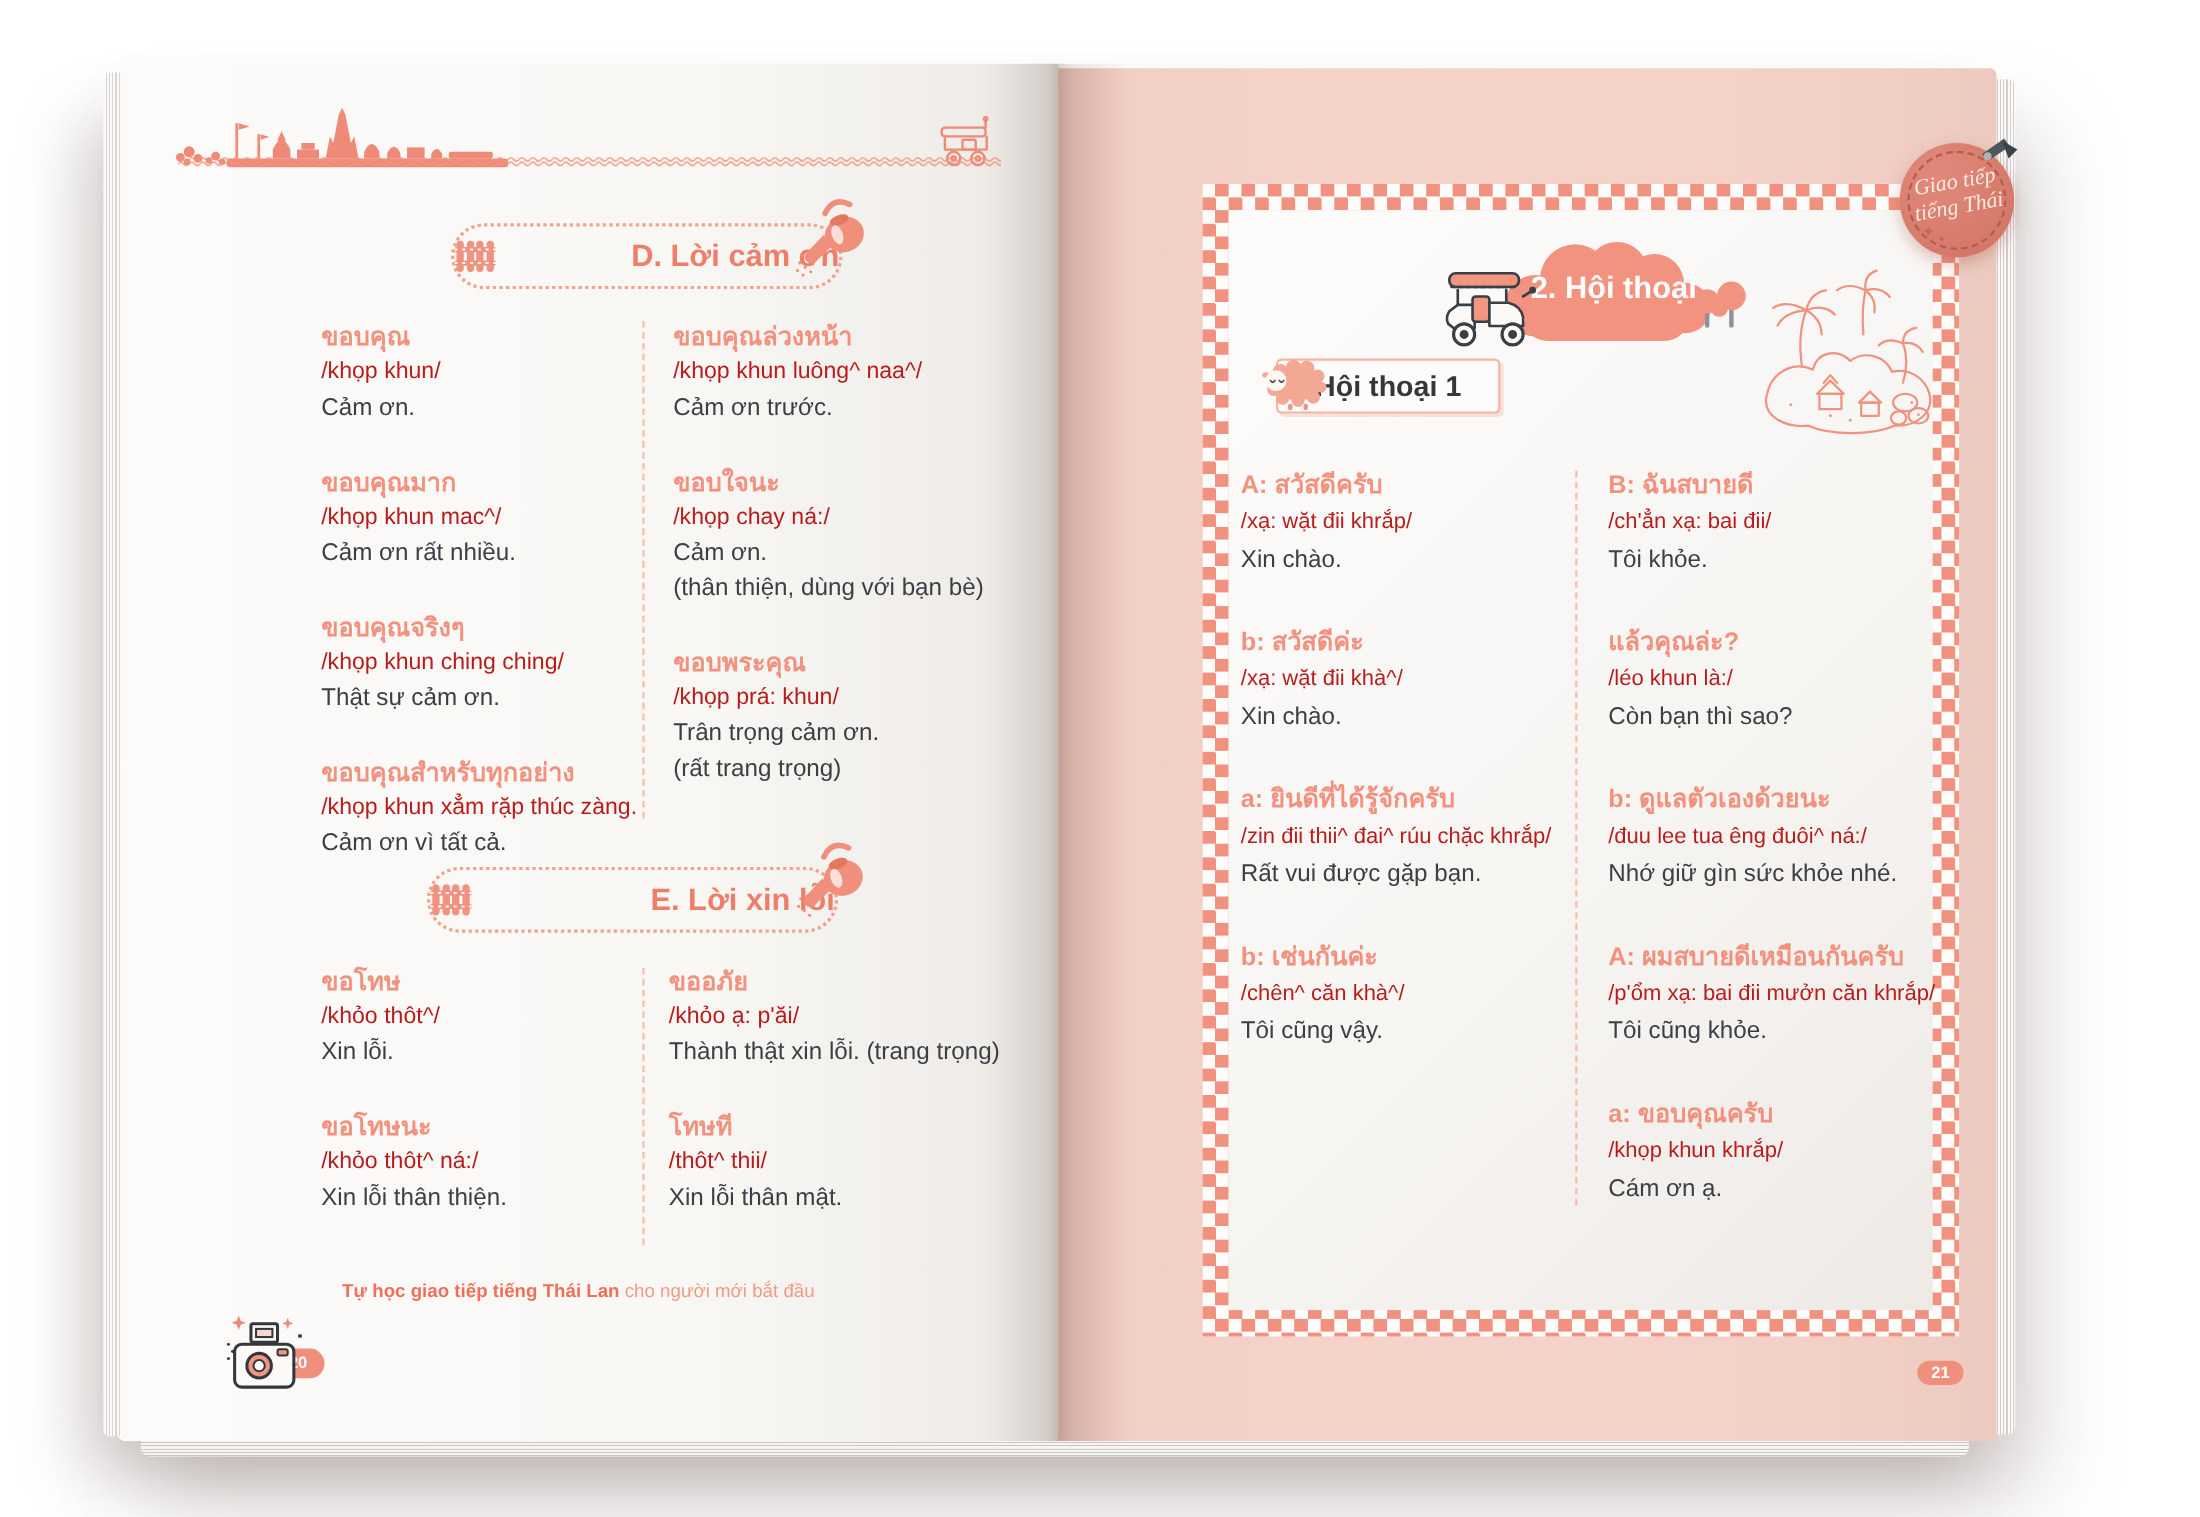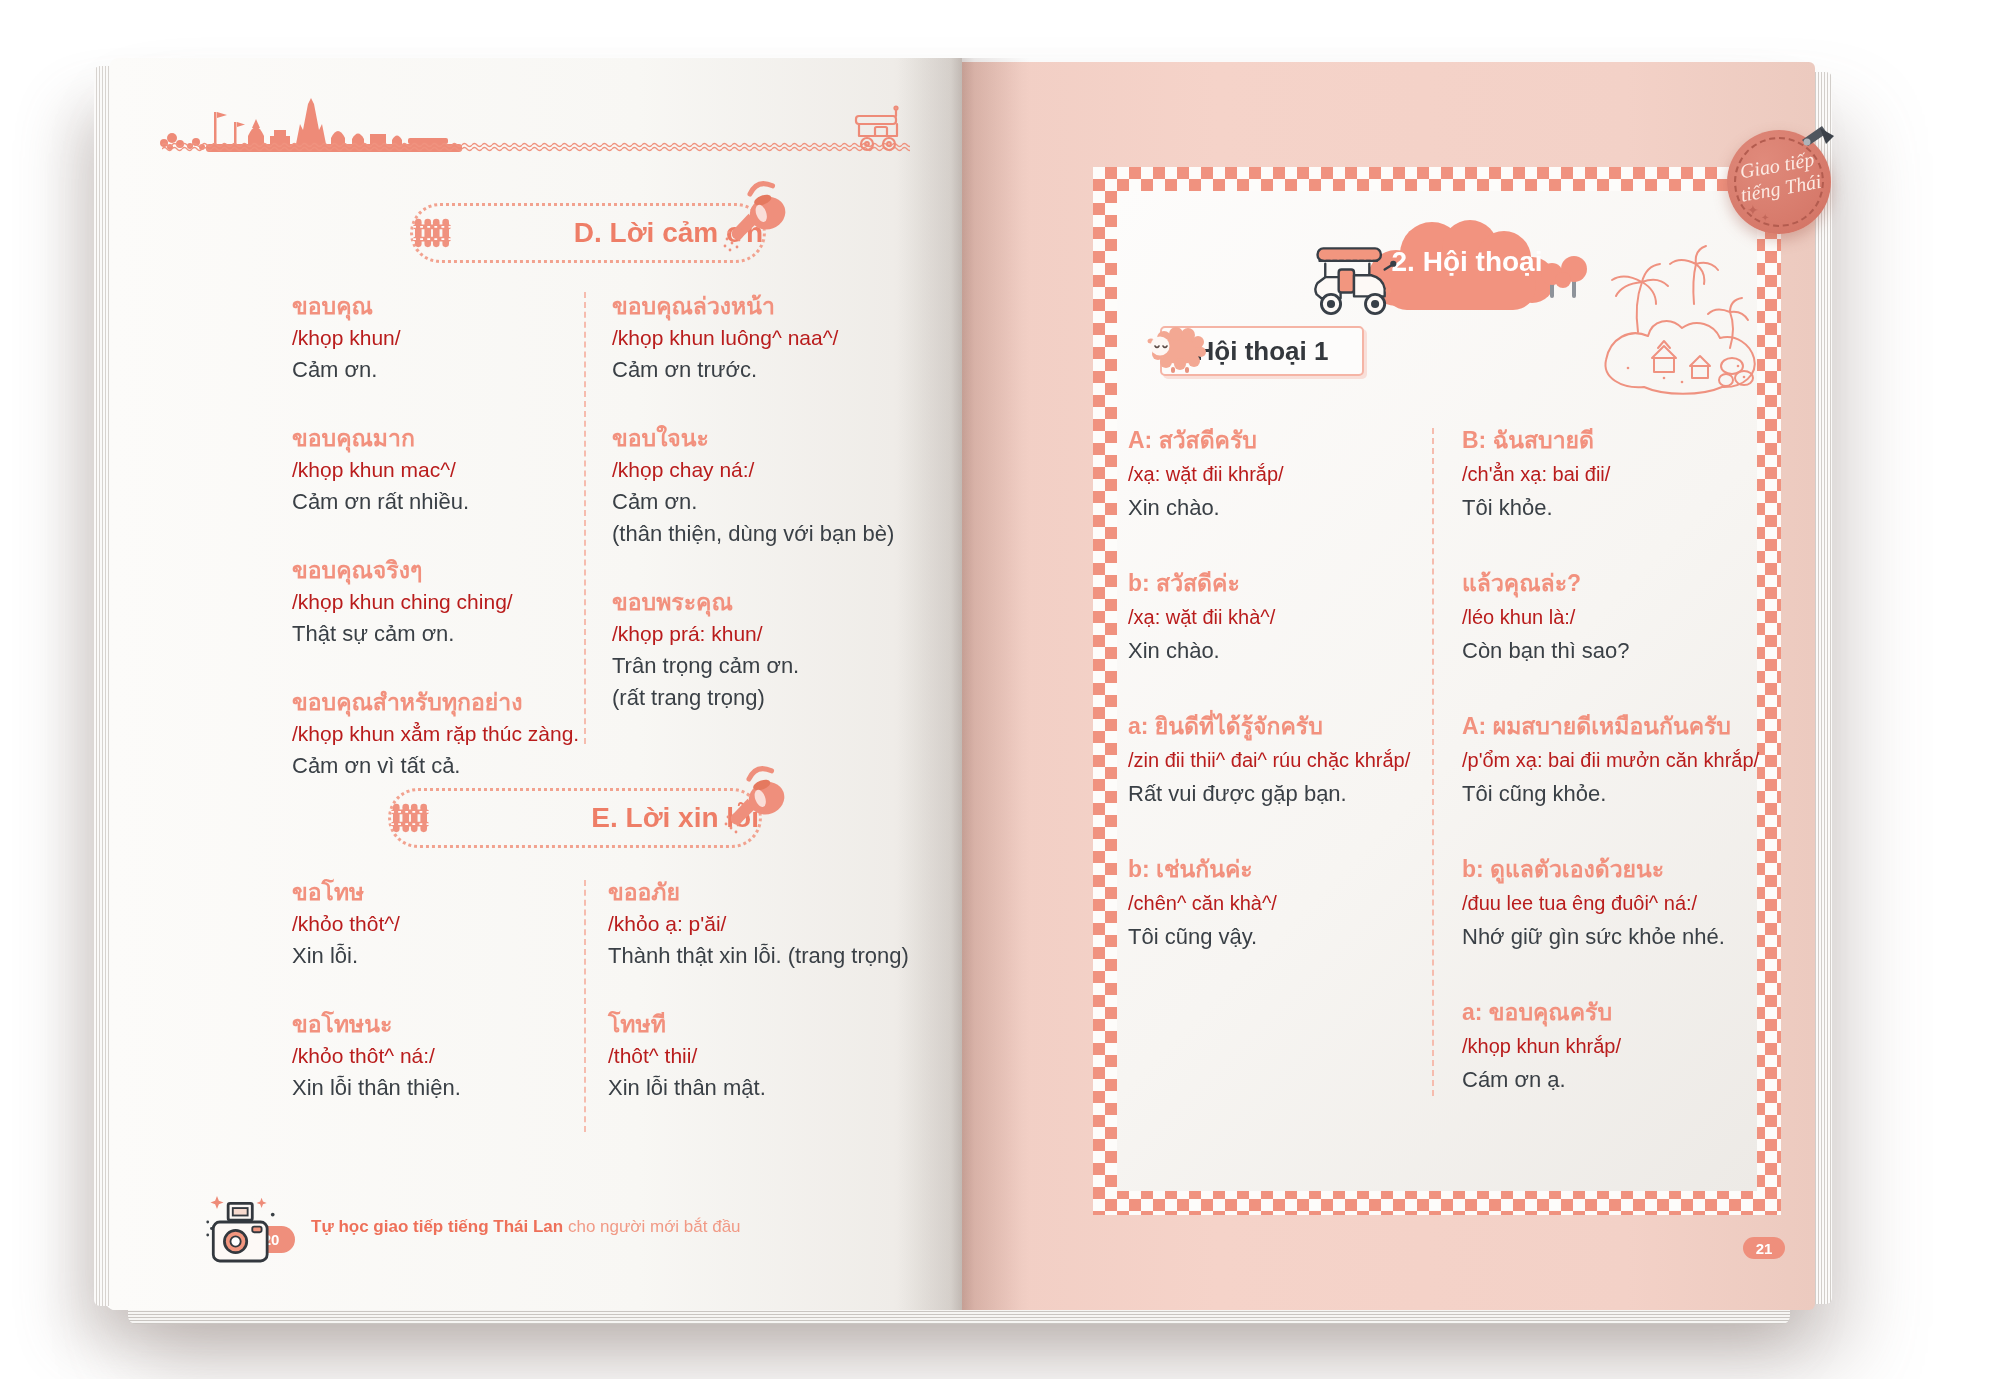--- a/index.html
+++ b/index.html
@@ -290,21 +290,21 @@
     <circle cx="4" cy="30" r="1.5" fill="#3a4046"></circle>
       <circle cx="8" cy="37" r="1.5" fill="#3a4046"></circle>
       <circle cx="4" cy="44" r="1.5" fill="#3a4046"></circle>
     <rect x="26" y="10" width="26" height="18" rx="2" fill="#fdf8f5" stroke="#33383e" stroke-width="3"></rect>
     <rect x="31" y="15" width="16" height="8" fill="#f6d9cd" stroke="#33383e" stroke-width="2"></rect>
     <rect x="10" y="30" width="58" height="42" rx="7" fill="#fdf9f6" stroke="#33383e" stroke-width="3"></rect>
     <circle cx="34" cy="51" r="12" fill="#f2967f" stroke="#33383e" stroke-width="3"></circle>
     <circle cx="34" cy="51" r="5.5" fill="#ffffff" stroke="#33383e" stroke-width="2"></circle>
     <rect x="52" y="35" width="10" height="6" rx="2" fill="#f2967f" stroke="#33383e" stroke-width="2"></rect>
   </svg>
-  <div class="abs footer-title" style="left:311px;top:1217px;">
+  <div class="abs footer-title" style="left:311px;top:1164px;">
     <b>Tự học giao tiếp tiếng Thái Lan</b>
     <span>cho người mới bắt đầu</span>
   </div>
 
   <div class="abs frame"></div>
   <div class="abs card"></div>
 
   <svg class="abs" style="left:1358px;top:212px;" width="205" height="110" viewBox="0 0 205 110">
     <g fill="#f2937f">
       <circle cx="38" cy="66" r="28"></circle>
@@ -444,32 +444,32 @@
         <div class="v">Tôi khỏe.</div>
       </div>
 
       <div class="entry">
         <div class="t">แล้วคุณล่ะ?</div>
         <div class="p">/léo khun là:/</div>
         <div class="v">Còn bạn thì sao?</div>
       </div>
 
       <div class="entry">
+        <div class="t">b: ดูแลตัวเองด้วยนะ</div>
+        <div class="p">/đuu lee tua êng đuôi^ ná:/</div>
+        <div class="v">Nhớ giữ gìn sức khỏe nhé.</div>
+      </div>
+
+      <div class="entry">
         <div class="t">A: ผมสบายดีเหมือนกันครับ</div>
         <div class="p">/p'ổm xạ: bai đii mưởn căn khrắp/</div>
         <div class="v">Tôi cũng khỏe.</div>
       </div>
 
       <div class="entry">
-        <div class="t">b: ดูแลตัวเองด้วยนะ</div>
-        <div class="p">/đuu lee tua êng đuôi^ ná:/</div>
-        <div class="v">Nhớ giữ gìn sức khỏe nhé.</div>
-      </div>
-
-      <div class="entry">
         <div class="t">a: ขอบคุณครับ</div>
         <div class="p">/khọp khun khrắp/</div>
         <div class="v">Cám ơn ạ.</div>
       </div>
     </div>
 
   <div class="abs pill" style="left:1743px;top:1237px;width:42px;height:22px;border-radius:11px;">
     <span>21</span>
   </div>
 

